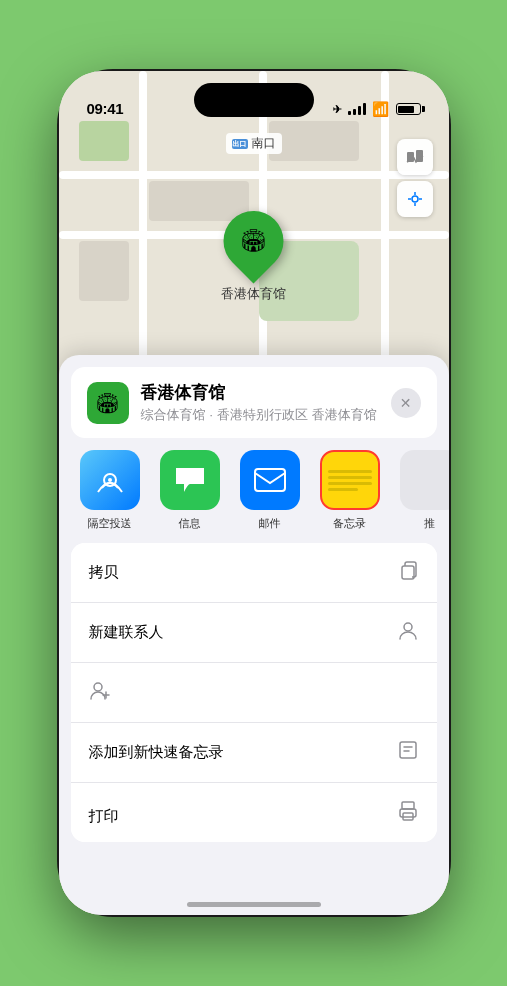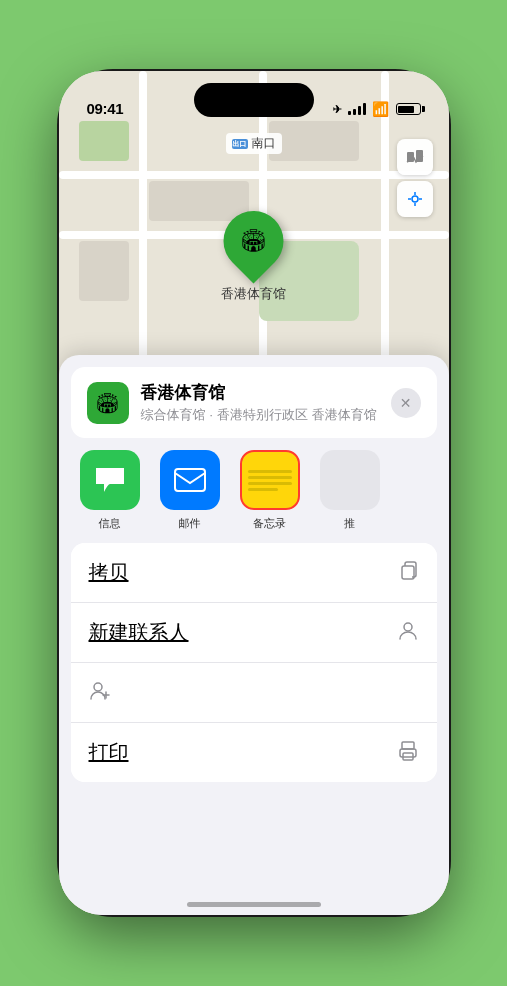--- a/index.html
+++ b/index.html
@@ -384,23 +384,22 @@
       border-bottom: 0.5px solid #e5e5ea;
       background: #fff;
     }
 
     .action-item:last-child {
       border-bottom: none;
       align-items: flex-end;
     }
 
     .action-text {
-      font-size: 20px;
+      font-size: 15px;
       color: #000;
-      text-decoration: underline;
     }
 
     .action-icon {
       font-size: 20px;
       color: #8e8e93;
     }
 
     
     .home-indicator {
       position: absolute;
@@ -491,20 +490,31 @@
         <div class="location-icon">🏟</div>
         <div class="location-info">
           <div class="location-name">香港体育馆</div>
           <div class="location-subtitle">综合体育馆 · 香港特别行政区 香港体育馆</div>
         </div>
         <div class="close-btn">✕</div>
       </div>
 
       <div class="share-row">
 
+        <div class="share-item">
+          <div class="share-icon airdrop">
+            <svg width="32" height="32" viewBox="0 0 32 32">
+              <circle cx="16" cy="16" r="6" fill="none" stroke="white" stroke-width="2"></circle>
+              <path d="M8 24 Q16 14 24 24" fill="none" stroke="white" stroke-width="2"></path>
+              <path d="M4 28 Q16 10 28 28" fill="none" stroke="white" stroke-width="2"></path>
+              <circle cx="16" cy="16" r="2" fill="white"></circle>
+            </svg>
+          </div>
+          <span class="share-label">隔空投送</span>
+        </div>
 
         <div class="share-item">
           <div class="share-icon messages">
             <svg width="32" height="28" viewBox="0 0 32 28">
               <path d="M2 2 Q2 2 30 2 Q30 2 30 18 Q30 18 16 18 Q14 18 10 26 Q10 22 10 18 Q2 18 2 18 Z" fill="white"></path>
             </svg>
           </div>
           <span class="share-label">信息</span>
         </div>
 
@@ -565,20 +575,30 @@
           <span class="action-icon">
             <svg width="22" height="22" viewBox="0 0 22 22" fill="none">
               <circle cx="9" cy="8" r="4" stroke="#8e8e93" stroke-width="1.5" fill="none"></circle>
               <path d="M2 20c0-4 3.1-7 7-7s7 3 7 7" stroke="#8e8e93" stroke-width="1.5" fill="none" stroke-linecap="round"></path>
               <line x1="17" y1="13" x2="17" y2="19" stroke="#8e8e93" stroke-width="1.5" stroke-linecap="round"></line>
               <line x1="14" y1="16" x2="20" y2="16" stroke="#8e8e93" stroke-width="1.5" stroke-linecap="round"></line>
             </svg>
           </span>
         </div>
 
+        <div class="action-item">
+          <span class="action-text">添加到新快速备忘录</span>
+          <span class="action-icon">
+            <svg width="22" height="22" viewBox="0 0 22 22" fill="none">
+              <rect x="3" y="3" width="16" height="16" rx="2" stroke="#8e8e93" stroke-width="1.5" fill="none"></rect>
+              <line x1="7" y1="8" x2="15" y2="8" stroke="#8e8e93" stroke-width="1.5" stroke-linecap="round"></line>
+              <line x1="7" y1="12" x2="12" y2="12" stroke="#8e8e93" stroke-width="1.5" stroke-linecap="round"></line>
+            </svg>
+          </span>
+        </div>
 
         <div class="action-item" style="border-bottom:none;">
           <span class="action-text">打印</span>
           <span class="action-icon">
             <svg width="22" height="22" viewBox="0 0 22 22" fill="none">
               <rect x="5" y="3" width="12" height="7" rx="1" stroke="#8e8e93" stroke-width="1.5" fill="none"></rect>
               <rect x="3" y="10" width="16" height="8" rx="2" stroke="#8e8e93" stroke-width="1.5" fill="none"></rect>
               <rect x="6" y="14" width="10" height="7" rx="1" stroke="#8e8e93" stroke-width="1.5" fill="none"></rect>
             </svg>
           </span>

